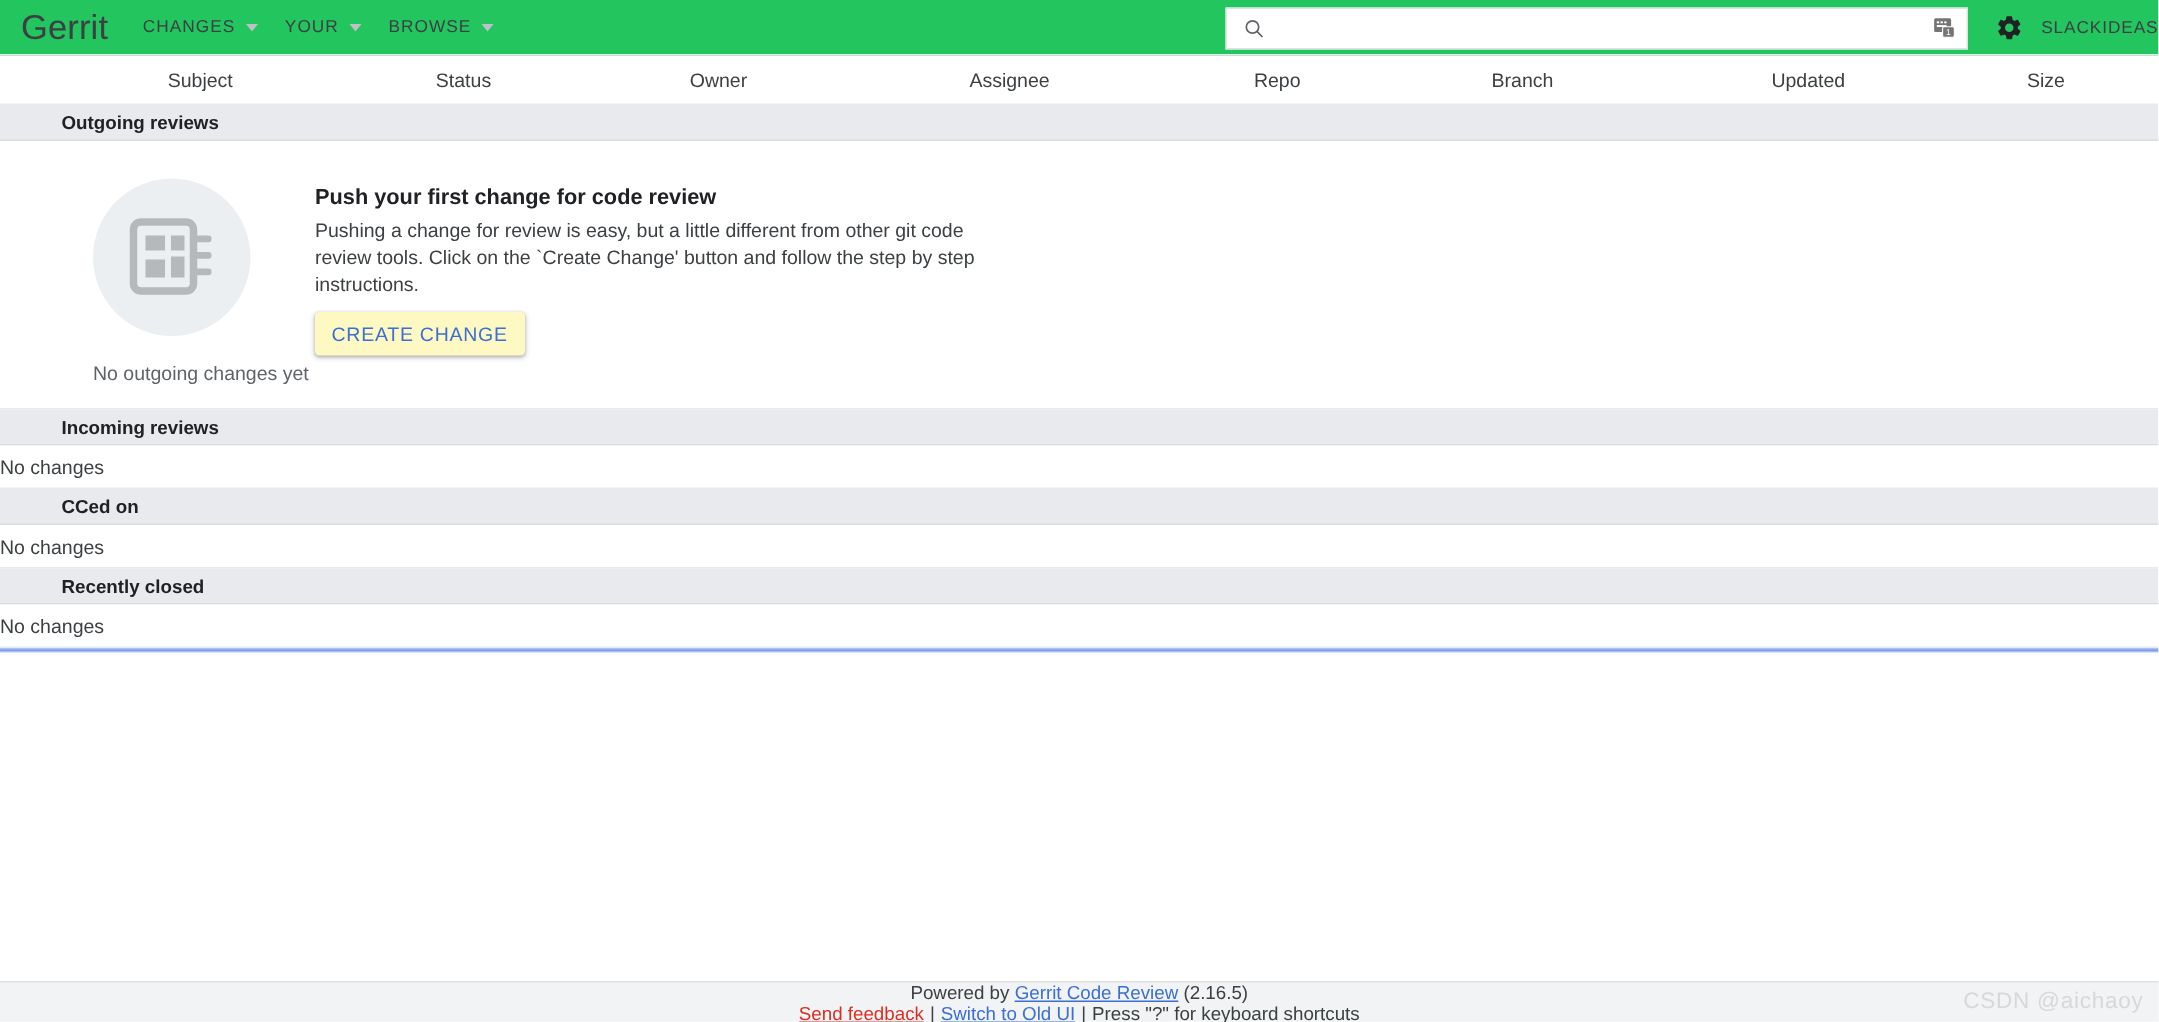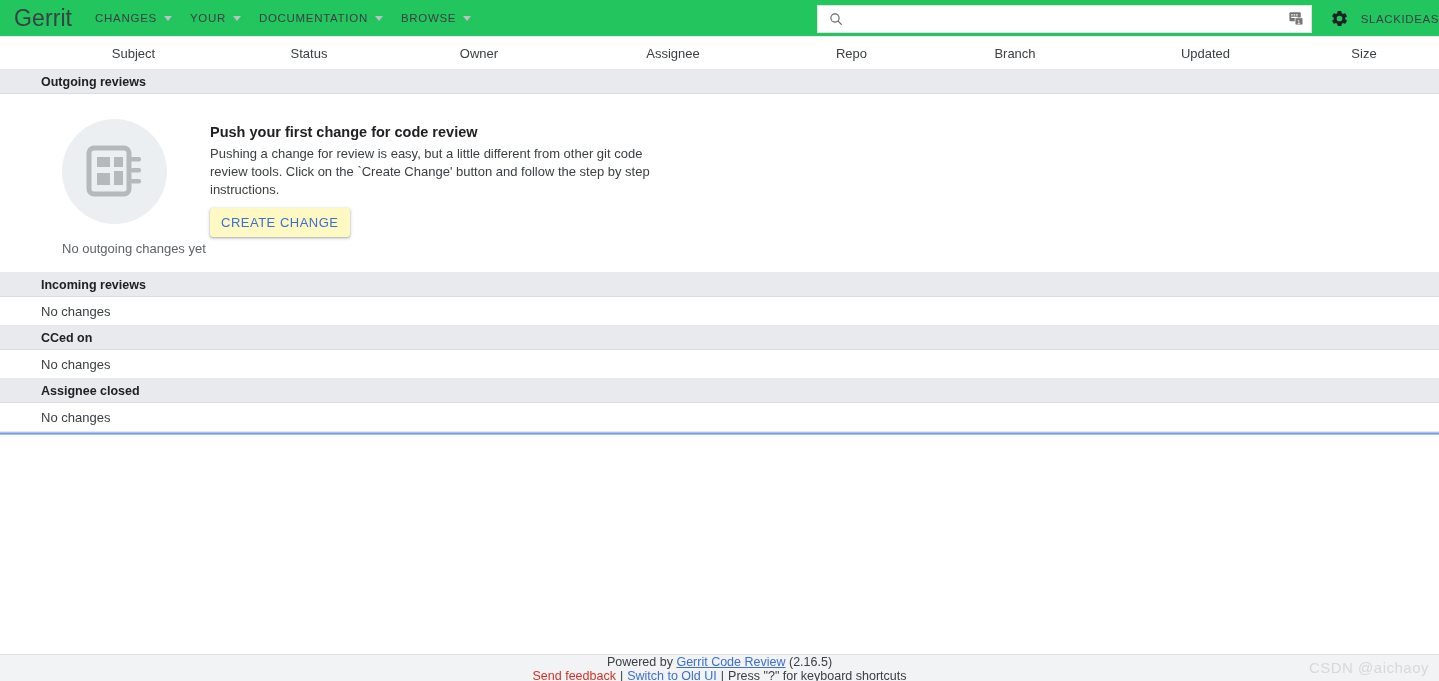--- a/index.html
+++ b/index.html
@@ -141,21 +141,20 @@
     font-size: 12.5px;
     font-weight: bold;
     color: #202124;
     border-bottom: 1px solid #dadce0;
   }
 
   .empty-row {
     height: 29px;
     display: flex;
     align-items: center;
-    padding-left: 41px;
     font-size: 13px;
     color: #3c4043;
     background: #ffffff;
     border-bottom: 1px solid #e8eaed;
   }
 
   
   .empty-state {
     background: #ffffff;
     border-bottom: 1px solid #e8eaed;
@@ -272,24 +271,20 @@
 
   <div class="brand">Gerrit</div>
 
   <div class="nav">
     <div class="nav-item">
       <span class="nav-label">CHANGES</span>
       <span class="caret"></span>
     </div>
     <div class="nav-item">
       <span class="nav-label">YOUR</span>
-      <span class="caret"></span>
-    </div>
-    <div class="nav-item">
-      <span class="nav-label">DOCUMENTATION</span>
       <span class="caret"></span>
     </div>
     <div class="nav-item">
       <span class="nav-label">BROWSE</span>
       <span class="caret"></span>
     </div>
   </div>
 
   <div class="header-right">
     <div class="search-box">
@@ -353,21 +348,21 @@
     <button class="create-btn">CREATE CHANGE</button>
   </div>
 </div>
 
 <div class="section-header">Incoming reviews</div>
 <div class="empty-row">No changes</div>
 
 <div class="section-header">CCed on</div>
 <div class="empty-row">No changes</div>
 
-<div class="section-header">Assignee closed</div>
+<div class="section-header">Recently closed</div>
 <div class="empty-row">No changes</div>
 
 <div class="loading-bar"></div>
 
 <div class="page-body"></div>
 
 <div class="footer">
   <div class="footer-left">
     <span>Powered by </span><a class="link-gerrit" href="#">Gerrit Code Review</a><span> (2.16.5)</span>
   </div>

